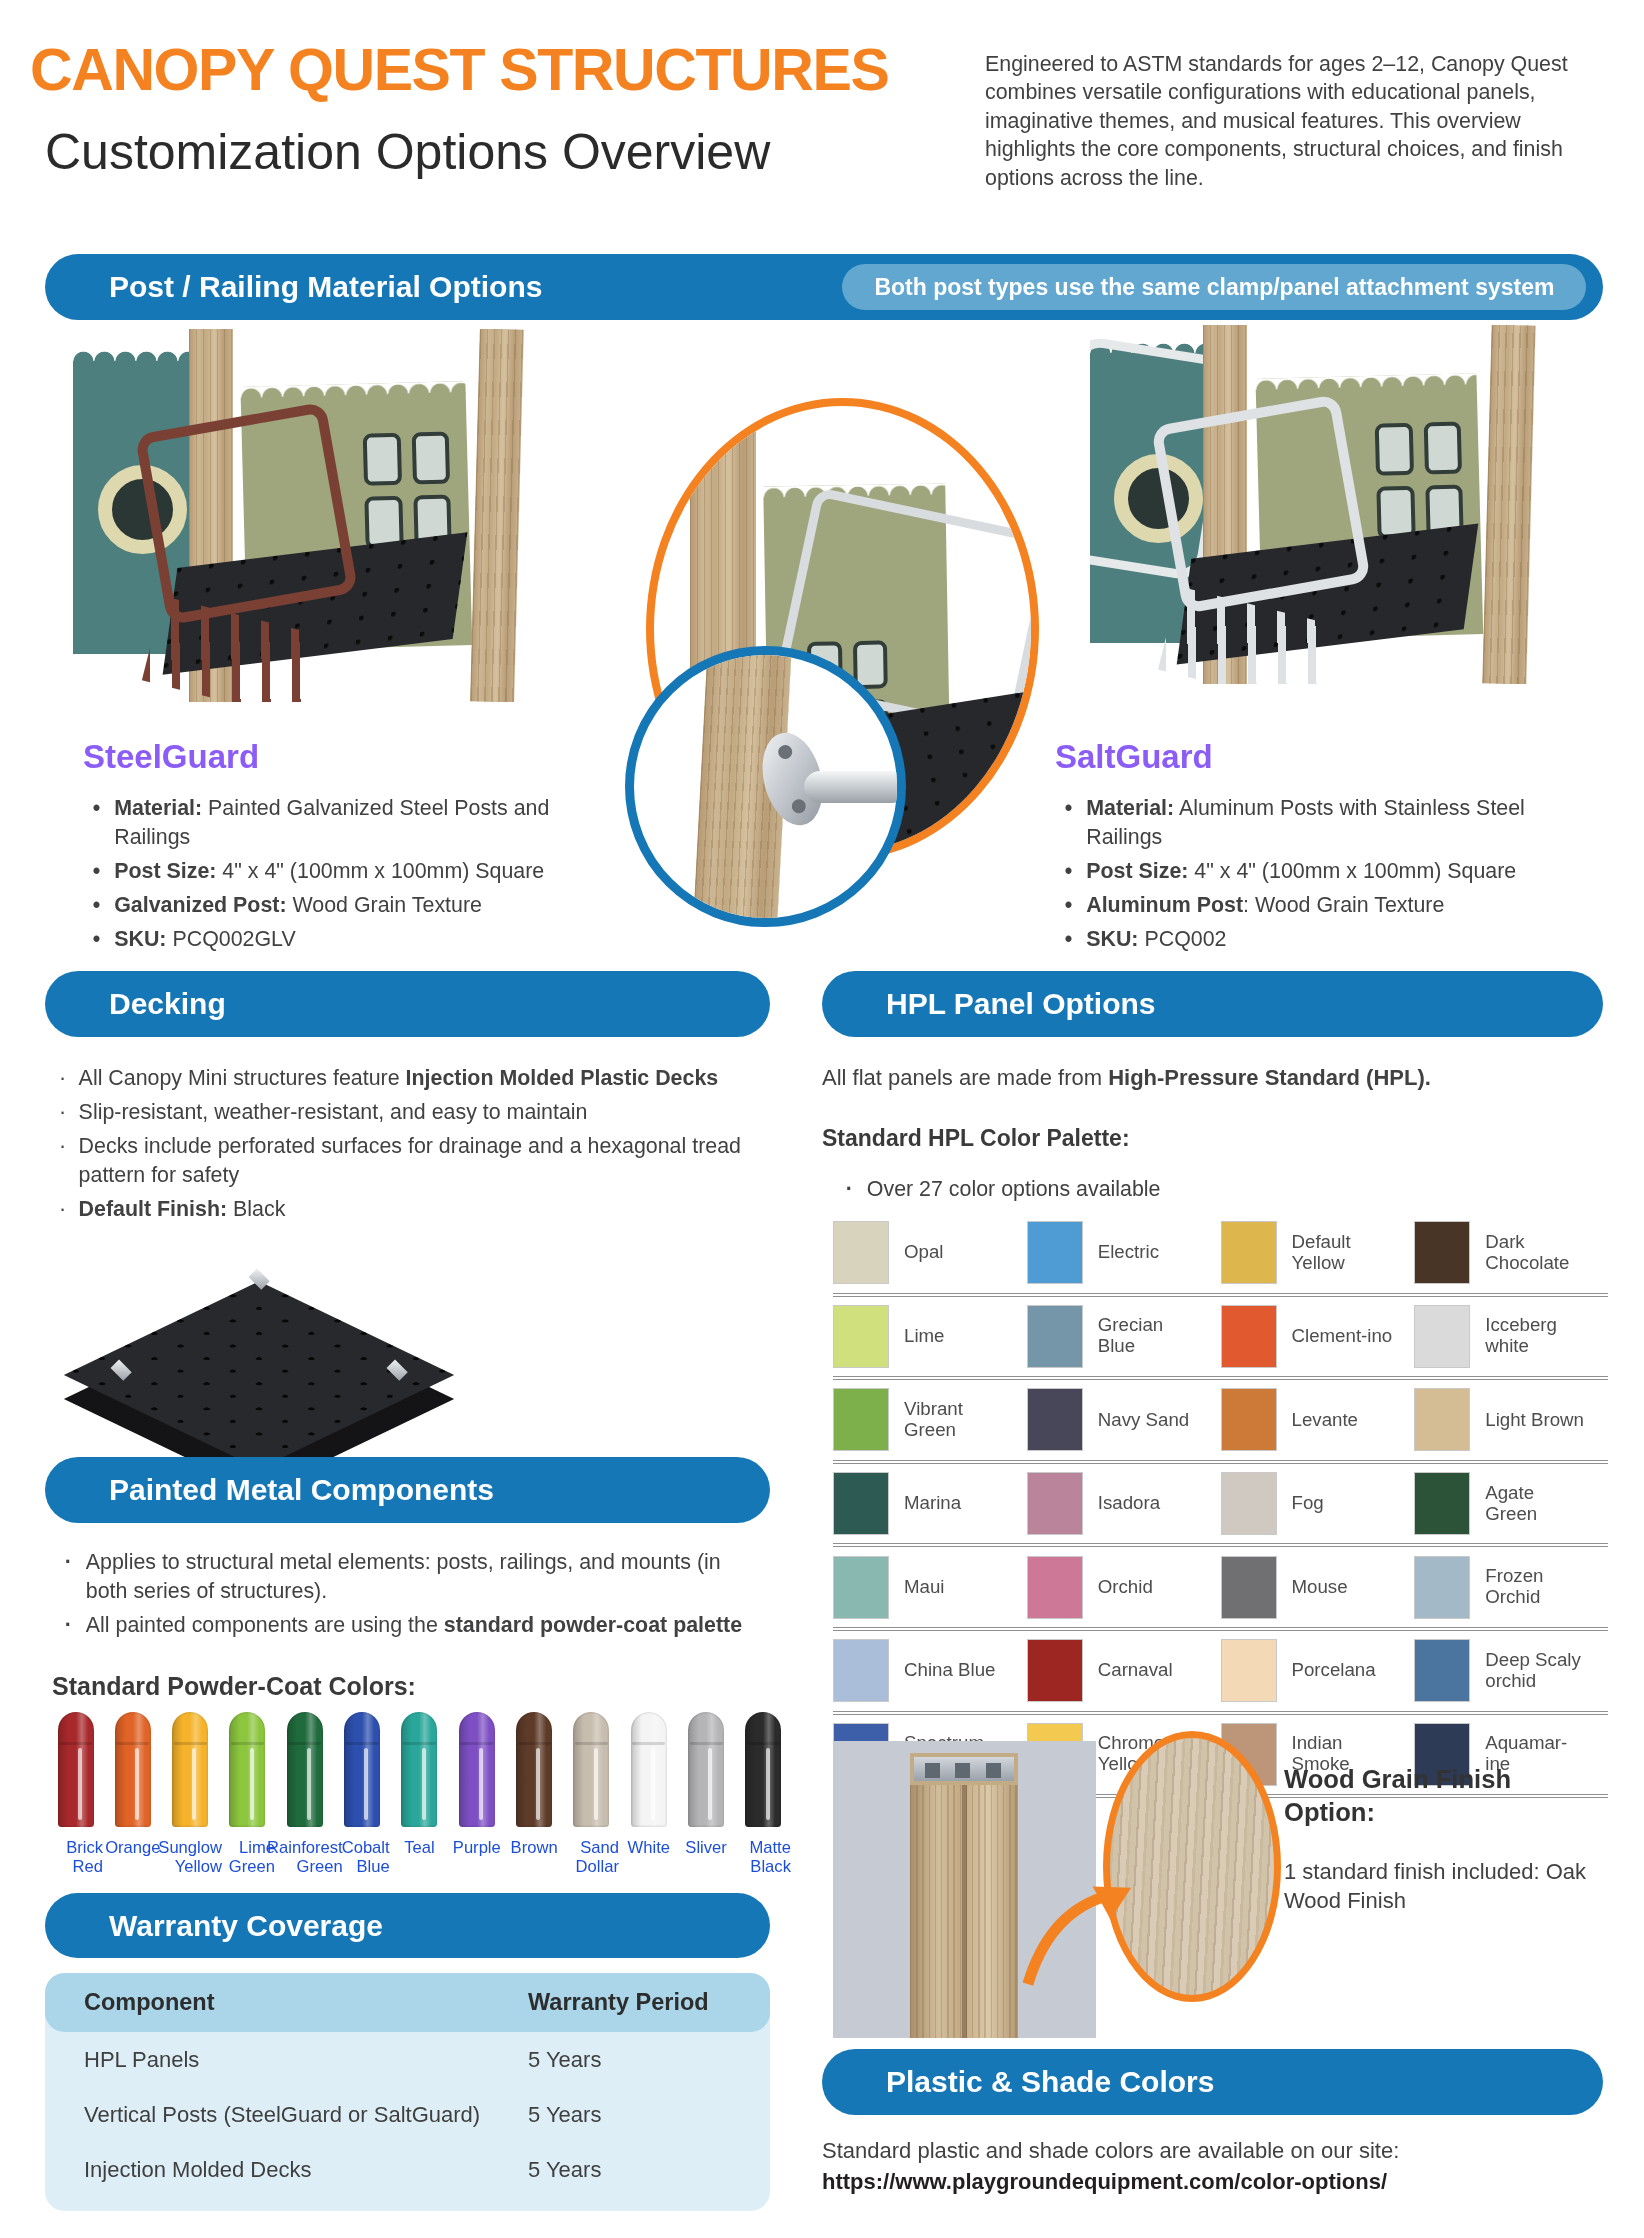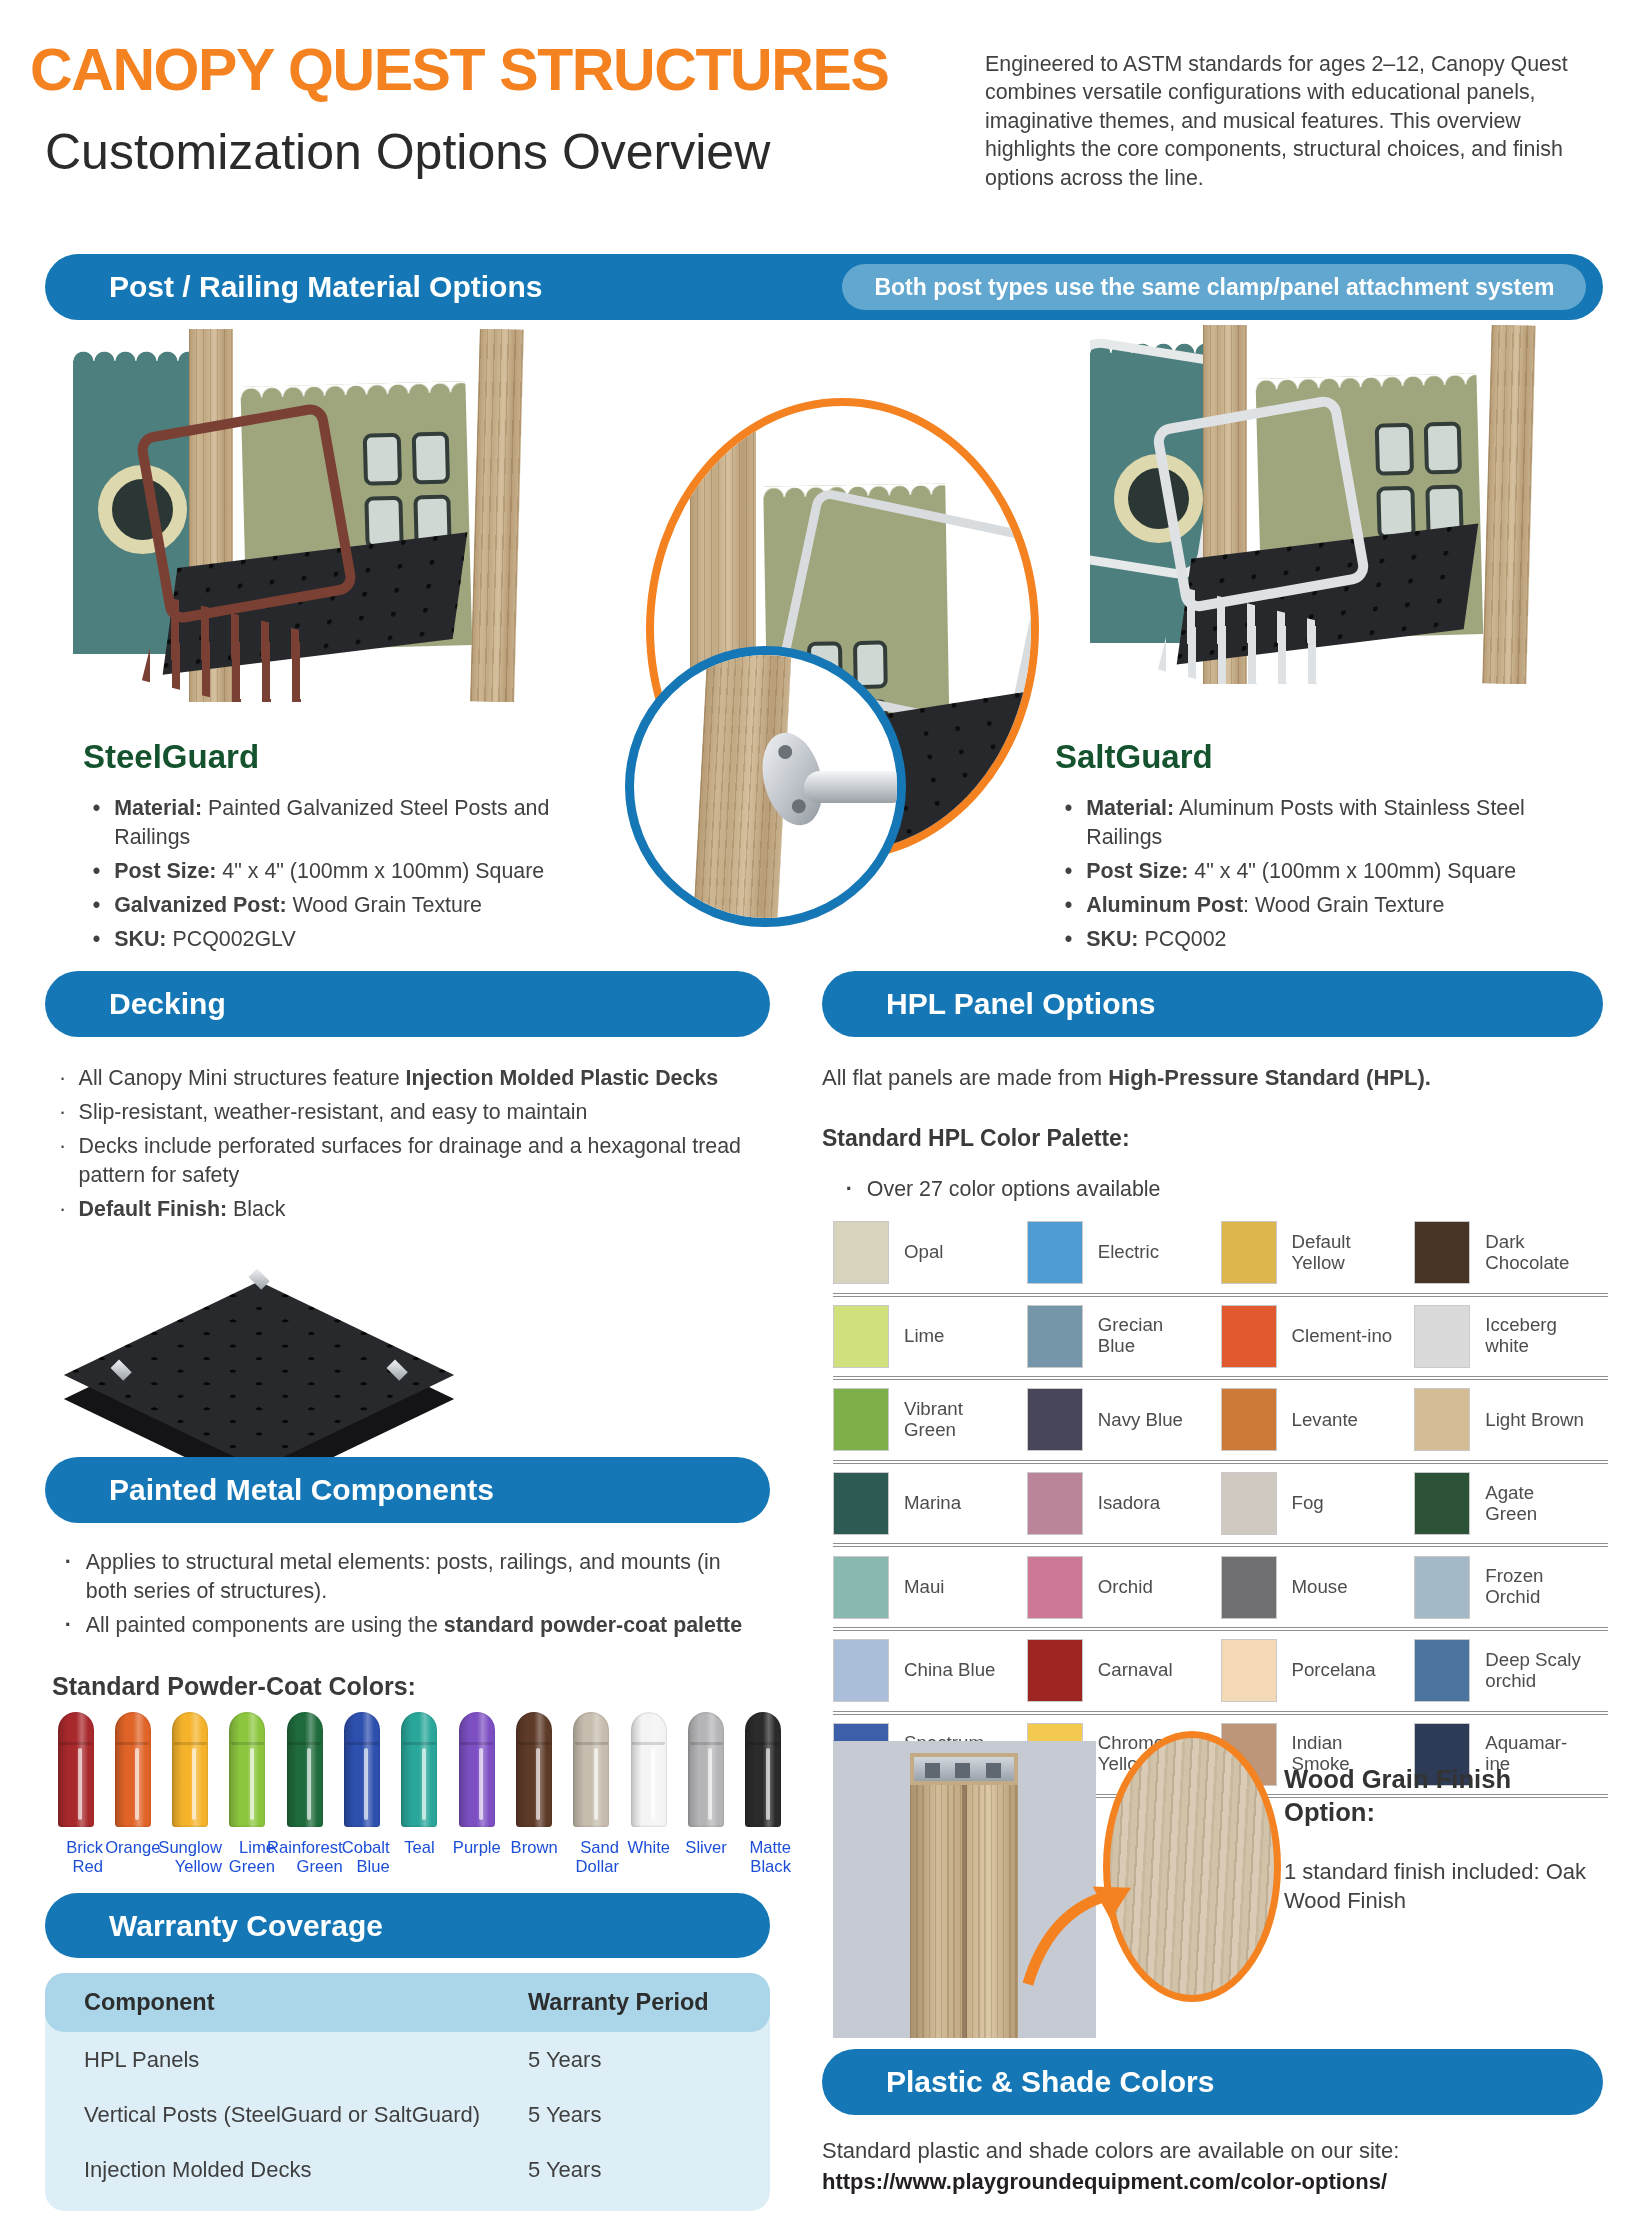--- a/index.html
+++ b/index.html
@@ -84,21 +84,21 @@
          background:#fff;overflow:hidden;position:absolute;z-index:4;}
   #clamp .cl-post{position:absolute;left:66px;top:-14px;width:84px;height:304px;transform:rotate(3deg);}
   #clamp .flange{position:absolute;left:130px;top:77px;width:57px;height:94px;border-radius:28px/47px;
          transform:rotate(-14deg);background:linear-gradient(135deg,#f2f4f6,#b9bec5 60%,#8f959c);}
   #clamp .screw{position:absolute;left:21px;width:14px;height:14px;border-radius:50%;background:#6b7076;display:block;}
   #clamp .s1{top:12.4px;} #clamp .s2{bottom:12.4px;}
   #clamp .cl-bar{position:absolute;left:170px;top:116px;width:104px;height:32px;border-radius:16px;
          background:linear-gradient(180deg,#f5f7f8,#c3c8cd 55%,#9aa0a6);}
 
   
-  .spec h3{font-size:33px;font-weight:700;color:#14532d;margin:0 0 18px 0;}
+  .spec h3{font-size:33px;font-weight:700;color:#8b5cf6;margin:0 0 18px 0;}
   #spec-steel{left:83px;top:738px;width:484px;}
   #spec-salt{left:1055px;top:738px;width:511px;}
   .bullet-row{display:flex;font-size:21.4px;line-height:1.34;margin-bottom:5.5px;color:#414042;}
   .bullet-row .dot{flex:0 0 auto;margin:0 14px 0 9.7px;font-weight:700;}
   .bullet-row .txt{flex:1;}
 
   
   #deck-bullets{left:55px;top:1064px;width:708px;}
   #deck-bullets .dot{margin:0 12.4px 0 4.1px;font-weight:400;}
   #deck-figure{left:66px;top:1237px;width:387px;height:207px;}
@@ -353,21 +353,21 @@
       <div class="hpl-cell">
         <div class="hpl-swatch" style="background: rgb(218, 218, 218);"></div>
         <div class="hpl-label">Icceberg white</div>
       </div>
       <div class="hpl-cell">
         <div class="hpl-swatch" style="background: rgb(125, 176, 75);"></div>
         <div class="hpl-label">Vibrant Green</div>
       </div>
       <div class="hpl-cell">
         <div class="hpl-swatch" style="background: rgb(72, 70, 89);"></div>
-        <div class="hpl-label">Navy Blue</div>
+        <div class="hpl-label">Navy Sand</div>
       </div>
       <div class="hpl-cell">
         <div class="hpl-swatch" style="background: rgb(205, 121, 55);"></div>
         <div class="hpl-label">Levante</div>
       </div>
       <div class="hpl-cell">
         <div class="hpl-swatch" style="background: rgb(212, 188, 148);"></div>
         <div class="hpl-label">Light Brown</div>
       </div>
       <div class="hpl-cell">

